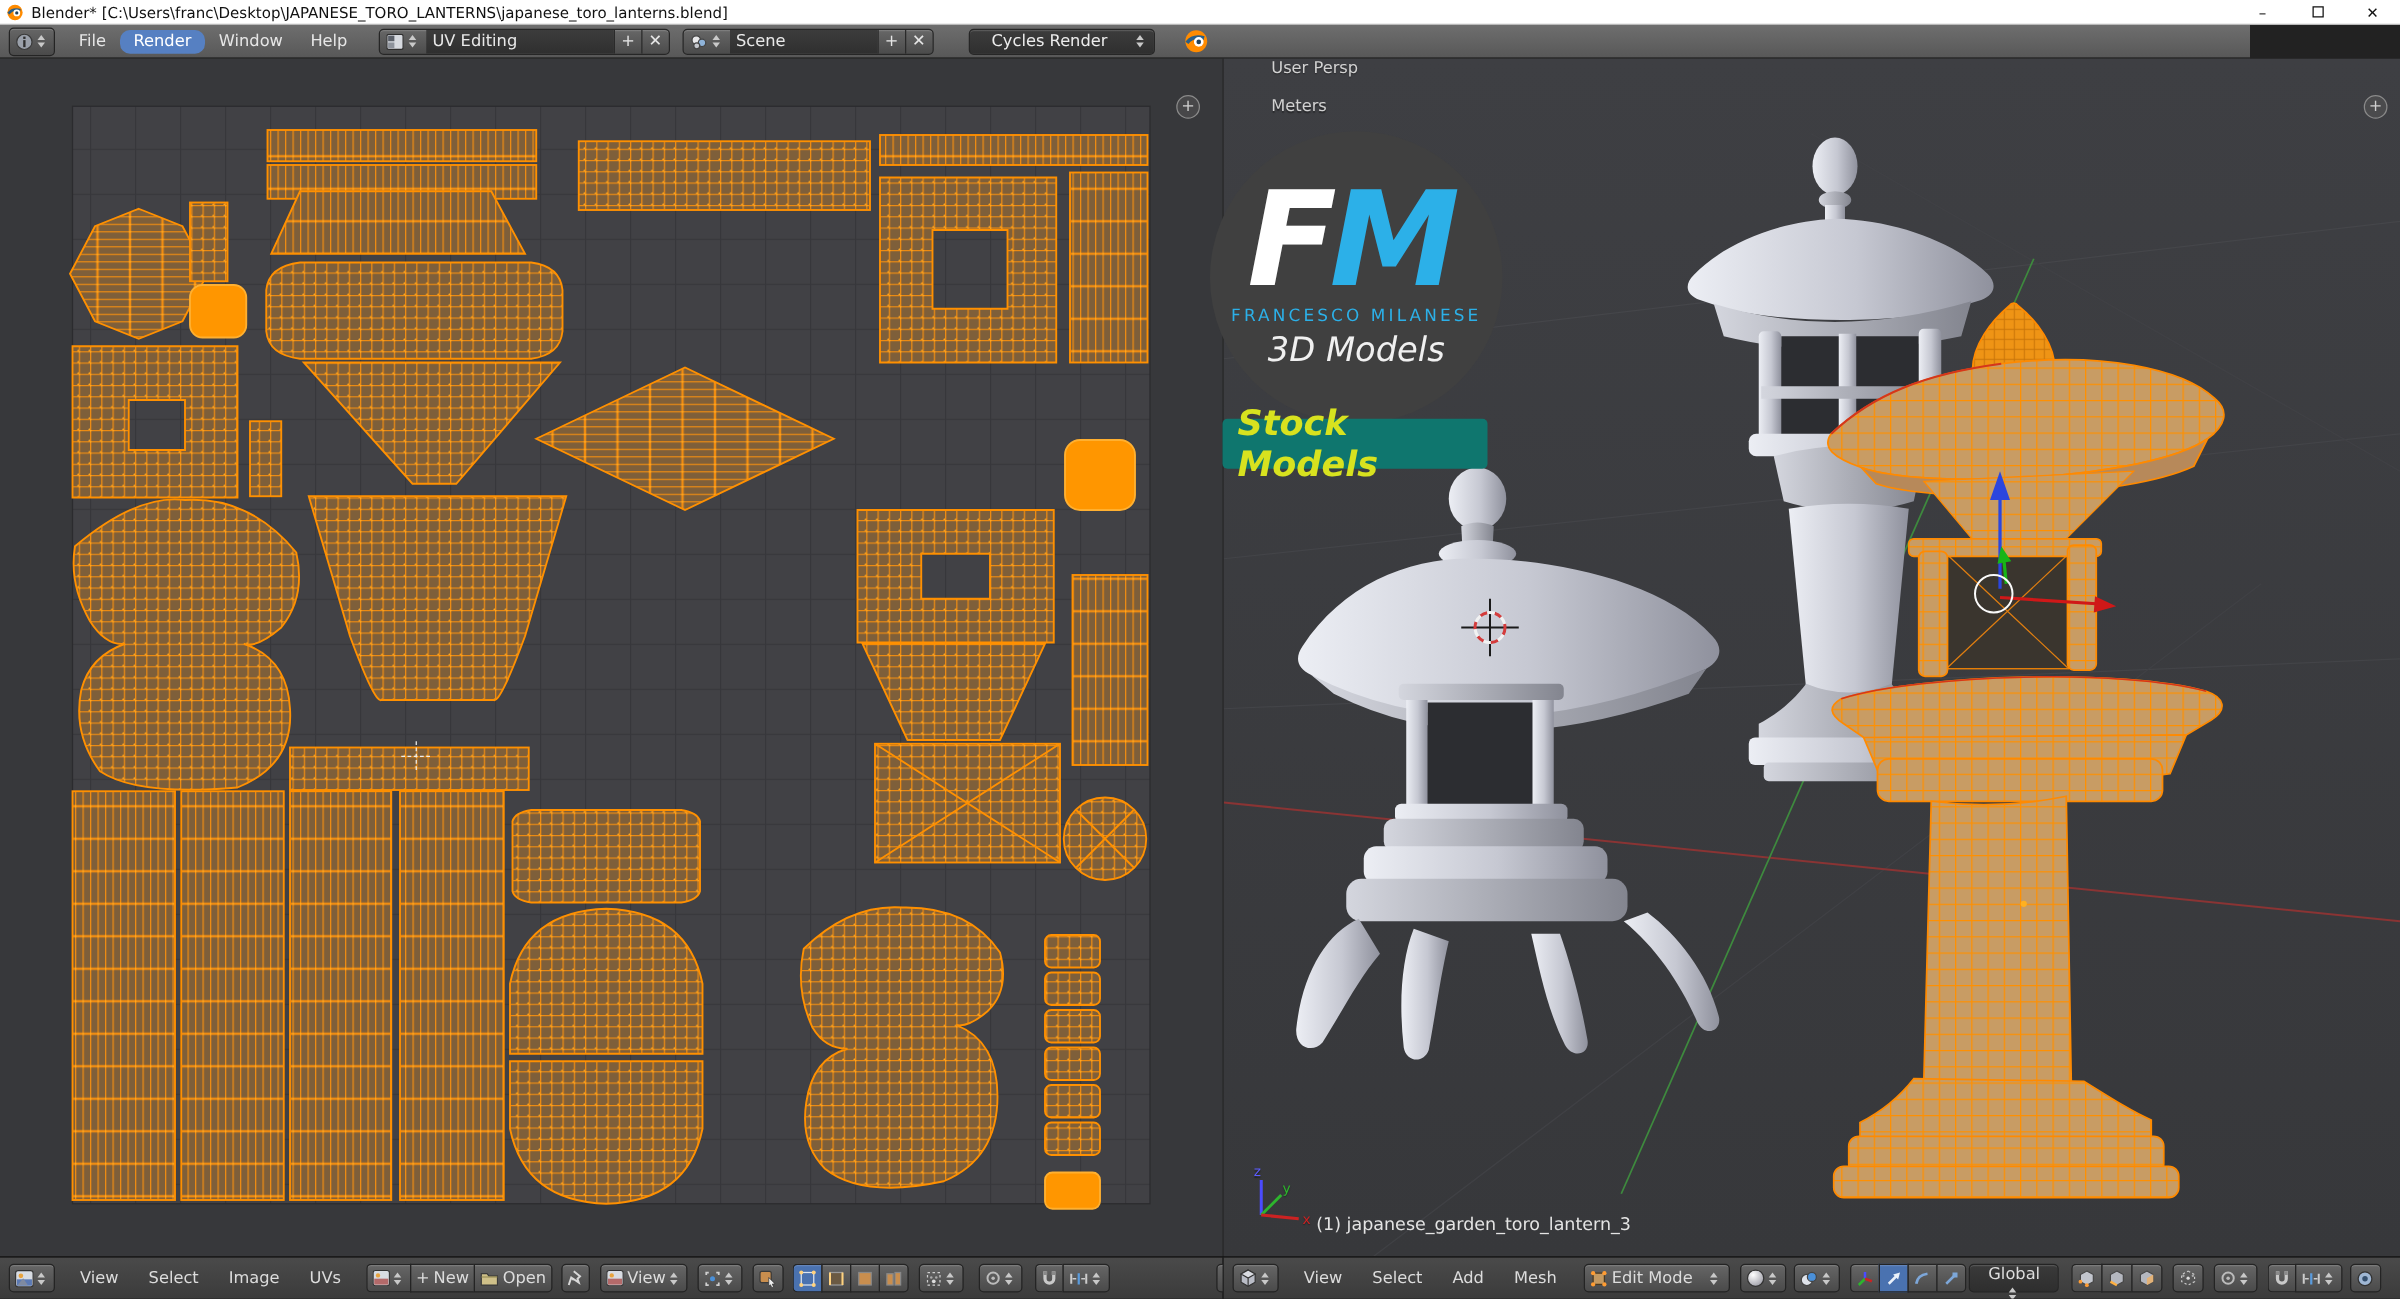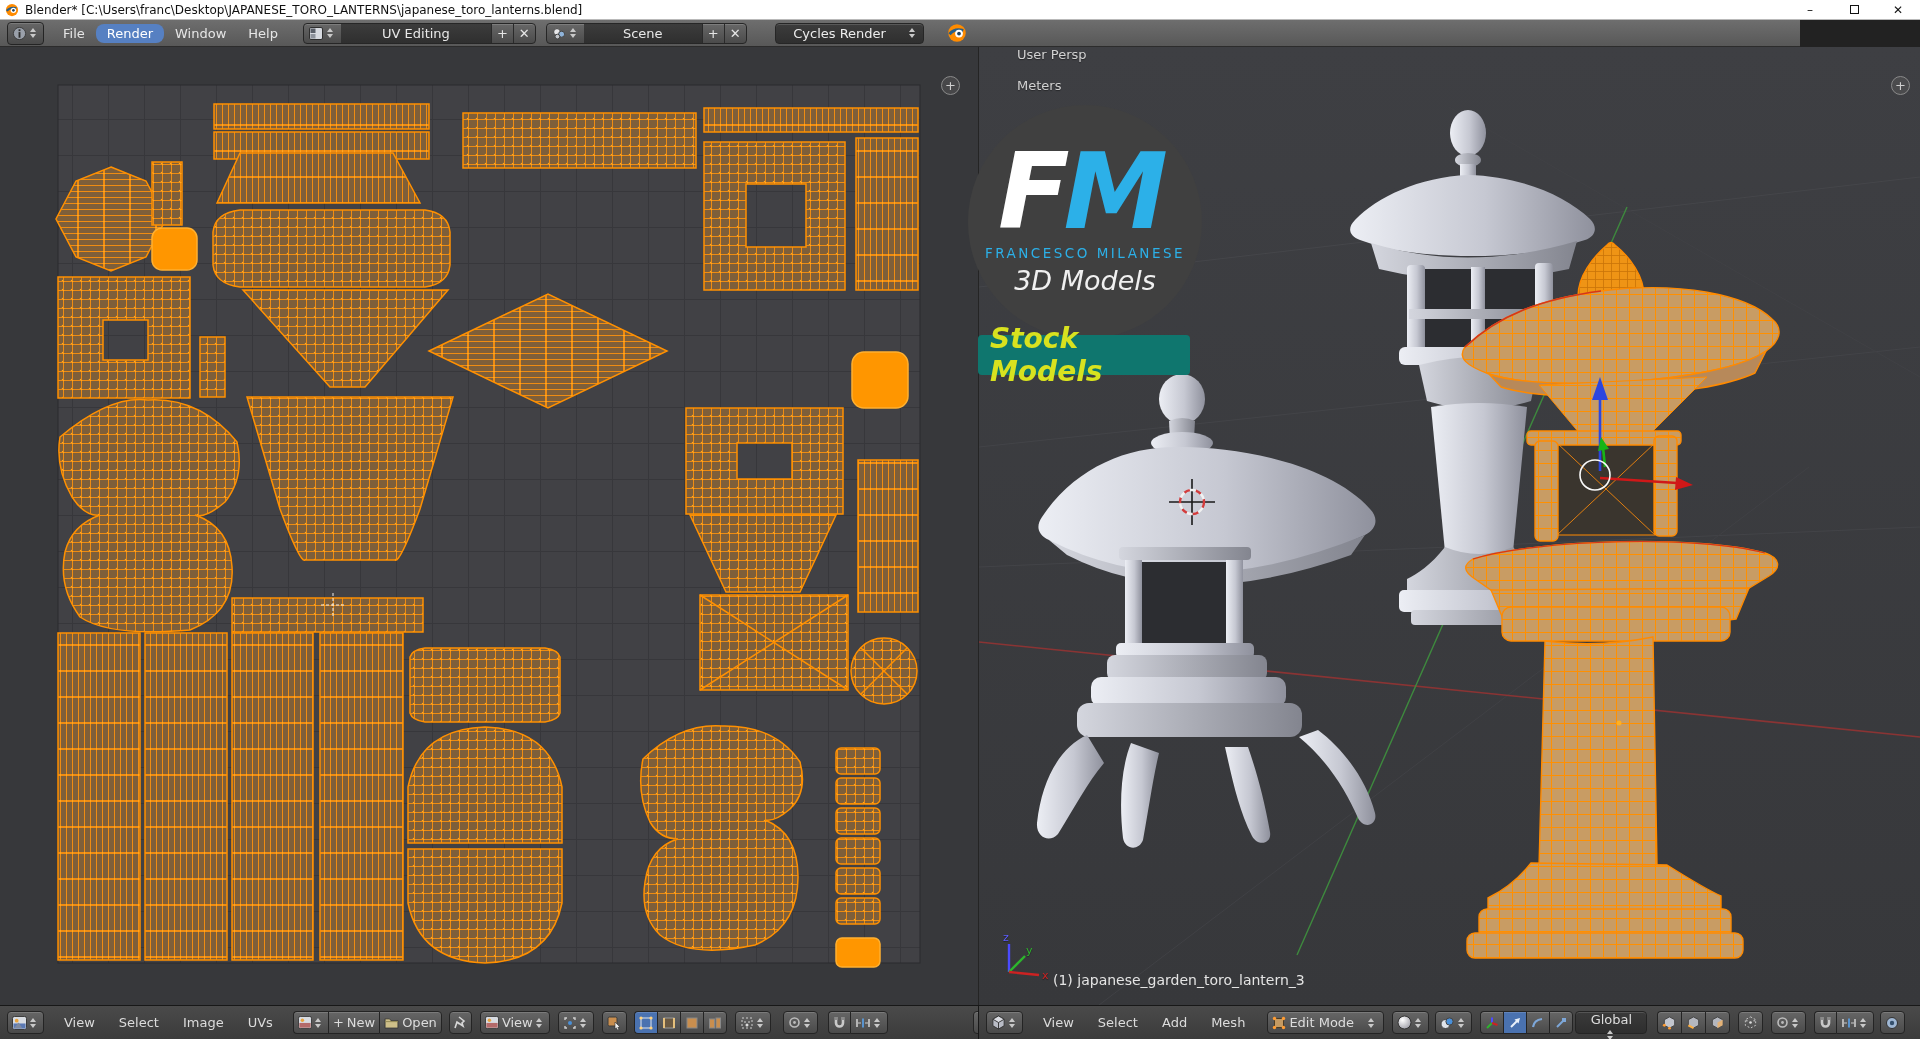--- a/index.html
+++ b/index.html
@@ -19,21 +19,21 @@
 
   
   .infobar { position:absolute; left:0; top:20px; width:1800px; height:27px;
     background:linear-gradient(#6e6e6e,#585858); border-bottom:1px solid #2c2c2c;
     display:flex; align-items:center; font-size:13px; color:#e6e6e6; }
   .menu-item { padding:2px 11px; border-radius:8px; cursor:default; }
   .menu-item.active { background:#5680c2; color:#fff; }
   .hgrp { display:flex; align-items:center; height:21px; border:1px solid #262626;
     border-radius:4px; overflow:hidden; background:linear-gradient(#676767,#4b4b4b);
     box-shadow:inset 0 1px 0 rgba(255,255,255,.15); }
-  .hseg { display:flex; align-items:center; height:100%; padding:0 5px;justify-content:center; }
+  .hseg { display:flex; align-items:center; height:100%; padding:0 5px; }
   .hseg.dark { background:linear-gradient(#3c3c3c,#2f2f2f); color:#e8e8e8; }
   .hseg.btn { border-left:1px solid #2a2a2a; }
   .stepper { display:flex; flex-direction:column; justify-content:center; gap:2px; width:9px; }
   .tri-u { width:0;height:0;border-left:3.5px solid transparent;border-right:3.5px solid transparent;border-bottom:4px solid #c9c9c9; }
   .tri-d { width:0;height:0;border-left:3.5px solid transparent;border-right:3.5px solid transparent;border-top:4px solid #c9c9c9; }
   .stats { margin-left:10px; color:#e2e2e2; font-size:13px; white-space:nowrap; }
 
   
   .main { position:absolute; left:0; top:47px; width:1920px; height:958px; }
   .uv-panel { position:absolute; left:0; top:0; width:979px; height:958px;

